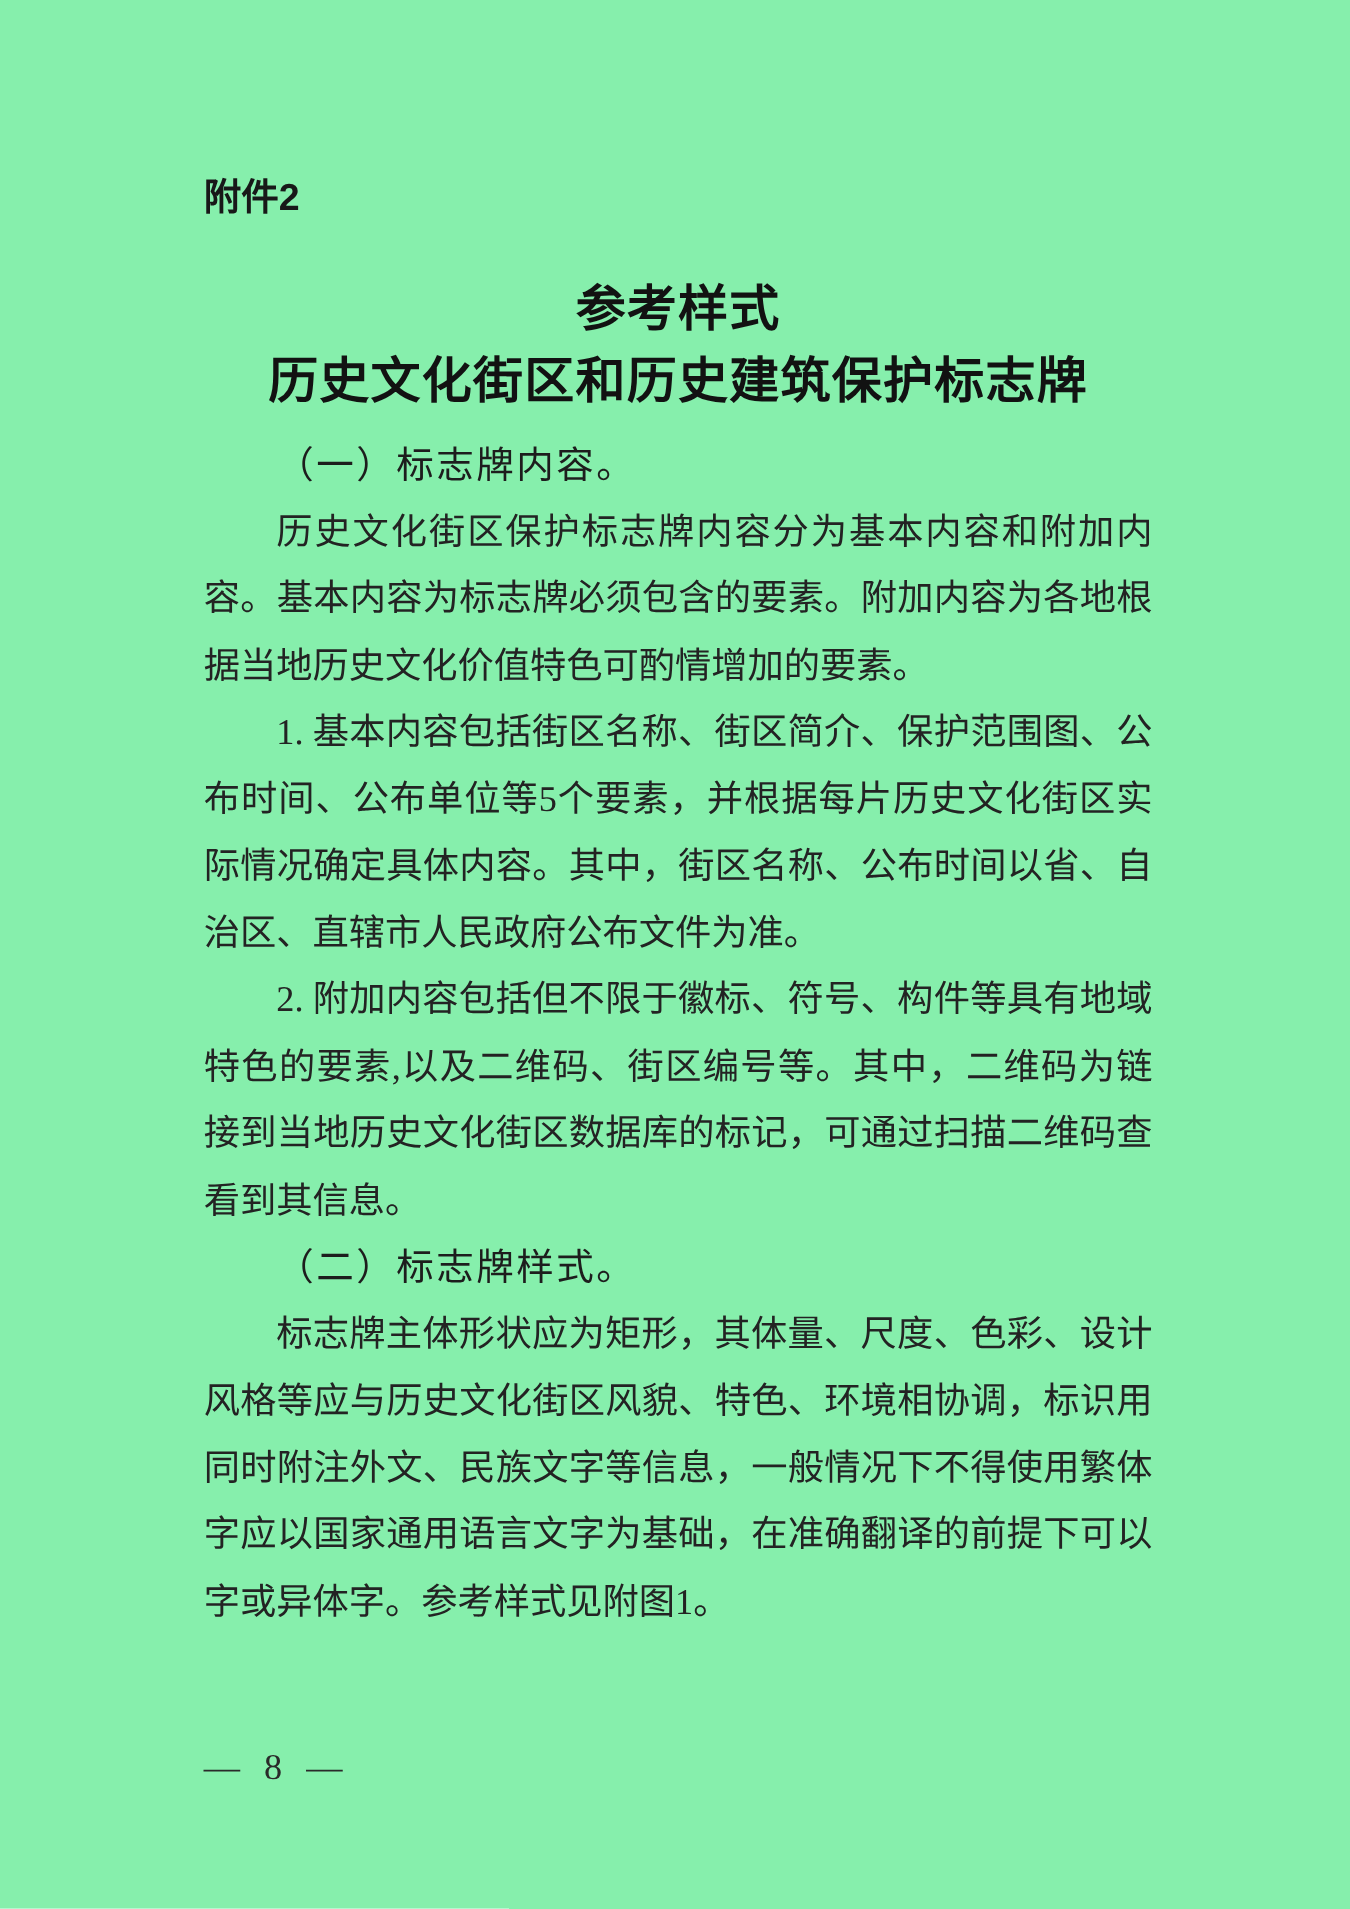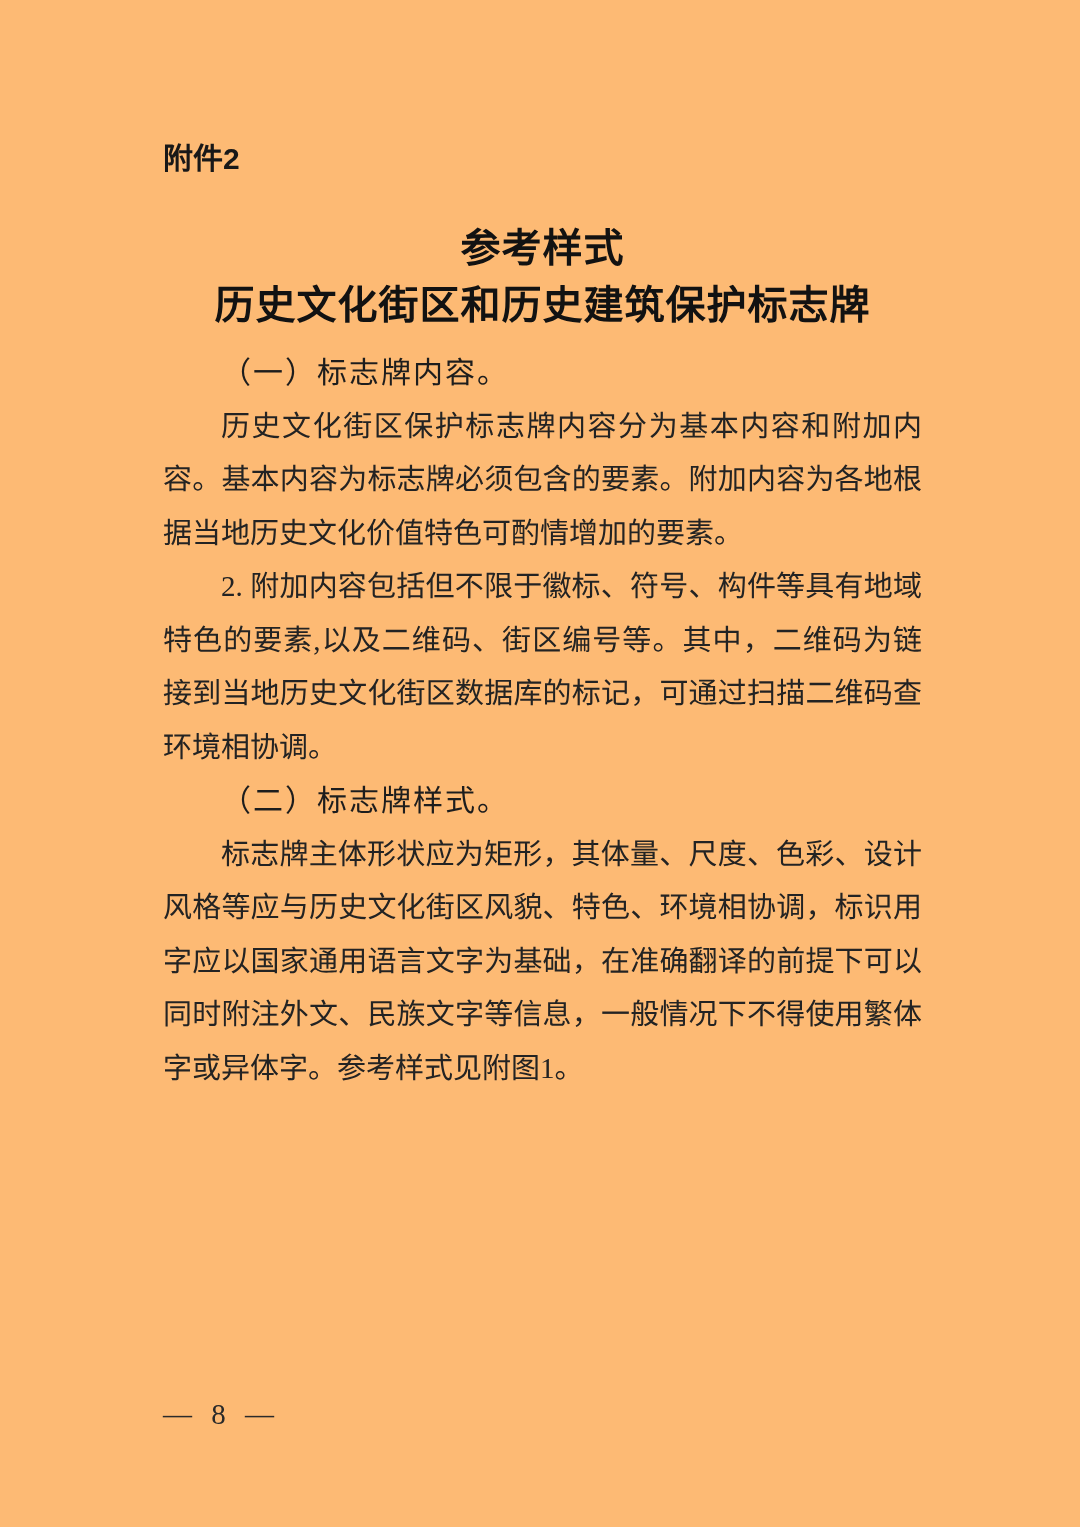--- a/index.html
+++ b/index.html
@@ -4,21 +4,21 @@
 <style>
   html, body {
     margin: 0;
     padding: 0;
     background: #ffffff;
   }
   .page {
     position: relative;
     width: 1080px;
     height: 1527px;
-    background: #fdba74;
+    background: #86efac;
     color: #1f1f1f;
     overflow: hidden;
     font-family: "Liberation Serif", "DejaVu Serif", serif;
   }
   .doc {
     position: absolute;
     left: 163px;
     right: 158px;
     top: 140px;
   }
@@ -112,35 +112,41 @@
     <div class="body-block">
 
       <div class="subhead">（一）标志牌内容。</div>
 
       <div>
           <div class="line first fill">历史文化街区保护标志牌内容分为基本内容和附加内</div>
           <div class="line fill">容。基本内容为标志牌必须包含的要素。附加内容为各地根</div>
           <div class="line end">据当地历史文化价值特色可酌情增加的要素。</div>
         </div>
 
+      <div>
+          <div class="line first fill">1. 基本内容包括街区名称、街区简介、保护范围图、公</div>
+          <div class="line fill">布时间、公布单位等5个要素，并根据每片历史文化街区实</div>
+          <div class="line fill">际情况确定具体内容。其中，街区名称、公布时间以省、自</div>
+          <div class="line end">治区、直辖市人民政府公布文件为准。</div>
+        </div>
 
       <div>
           <div class="line first fill">2. 附加内容包括但不限于徽标、符号、构件等具有地域</div>
           <div class="line fill">特色的要素,以及二维码、街区编号等。其中，二维码为链</div>
           <div class="line fill">接到当地历史文化街区数据库的标记，可通过扫描二维码查</div>
-          <div class="line end">环境相协调。</div>
+          <div class="line end">看到其信息。</div>
         </div>
 
       <div class="subhead">（二）标志牌样式。</div>
 
       <div>
           <div class="line first fill">标志牌主体形状应为矩形，其体量、尺度、色彩、设计</div>
           <div class="line fill">风格等应与历史文化街区风貌、特色、环境相协调，标识用</div>
+          <div class="line fill">同时附注外文、民族文字等信息，一般情况下不得使用繁体</div>
           <div class="line fill">字应以国家通用语言文字为基础，在准确翻译的前提下可以</div>
-          <div class="line fill">同时附注外文、民族文字等信息，一般情况下不得使用繁体</div>
           <div class="line end">字或异体字。参考样式见附图1。</div>
         </div>
 
     </div>
   </div>
 
   <div class="footer">— 8 —</div>
 </div>
 
 </body></html>

